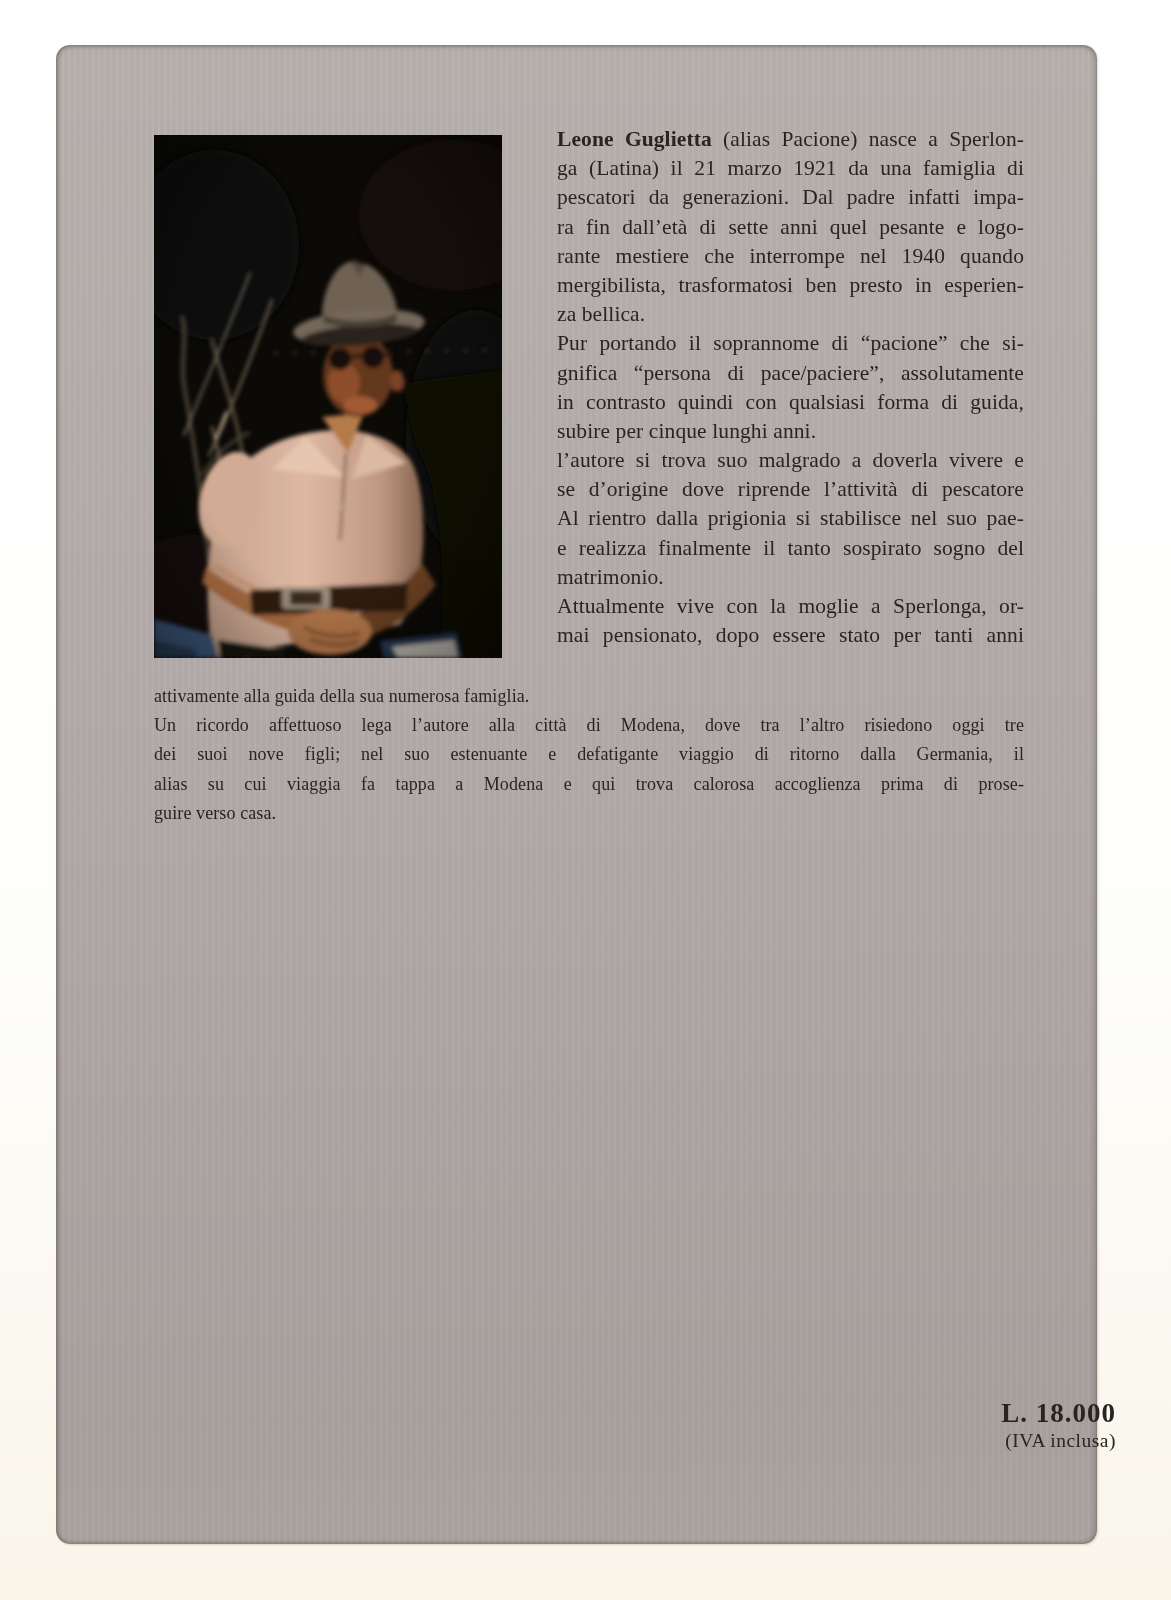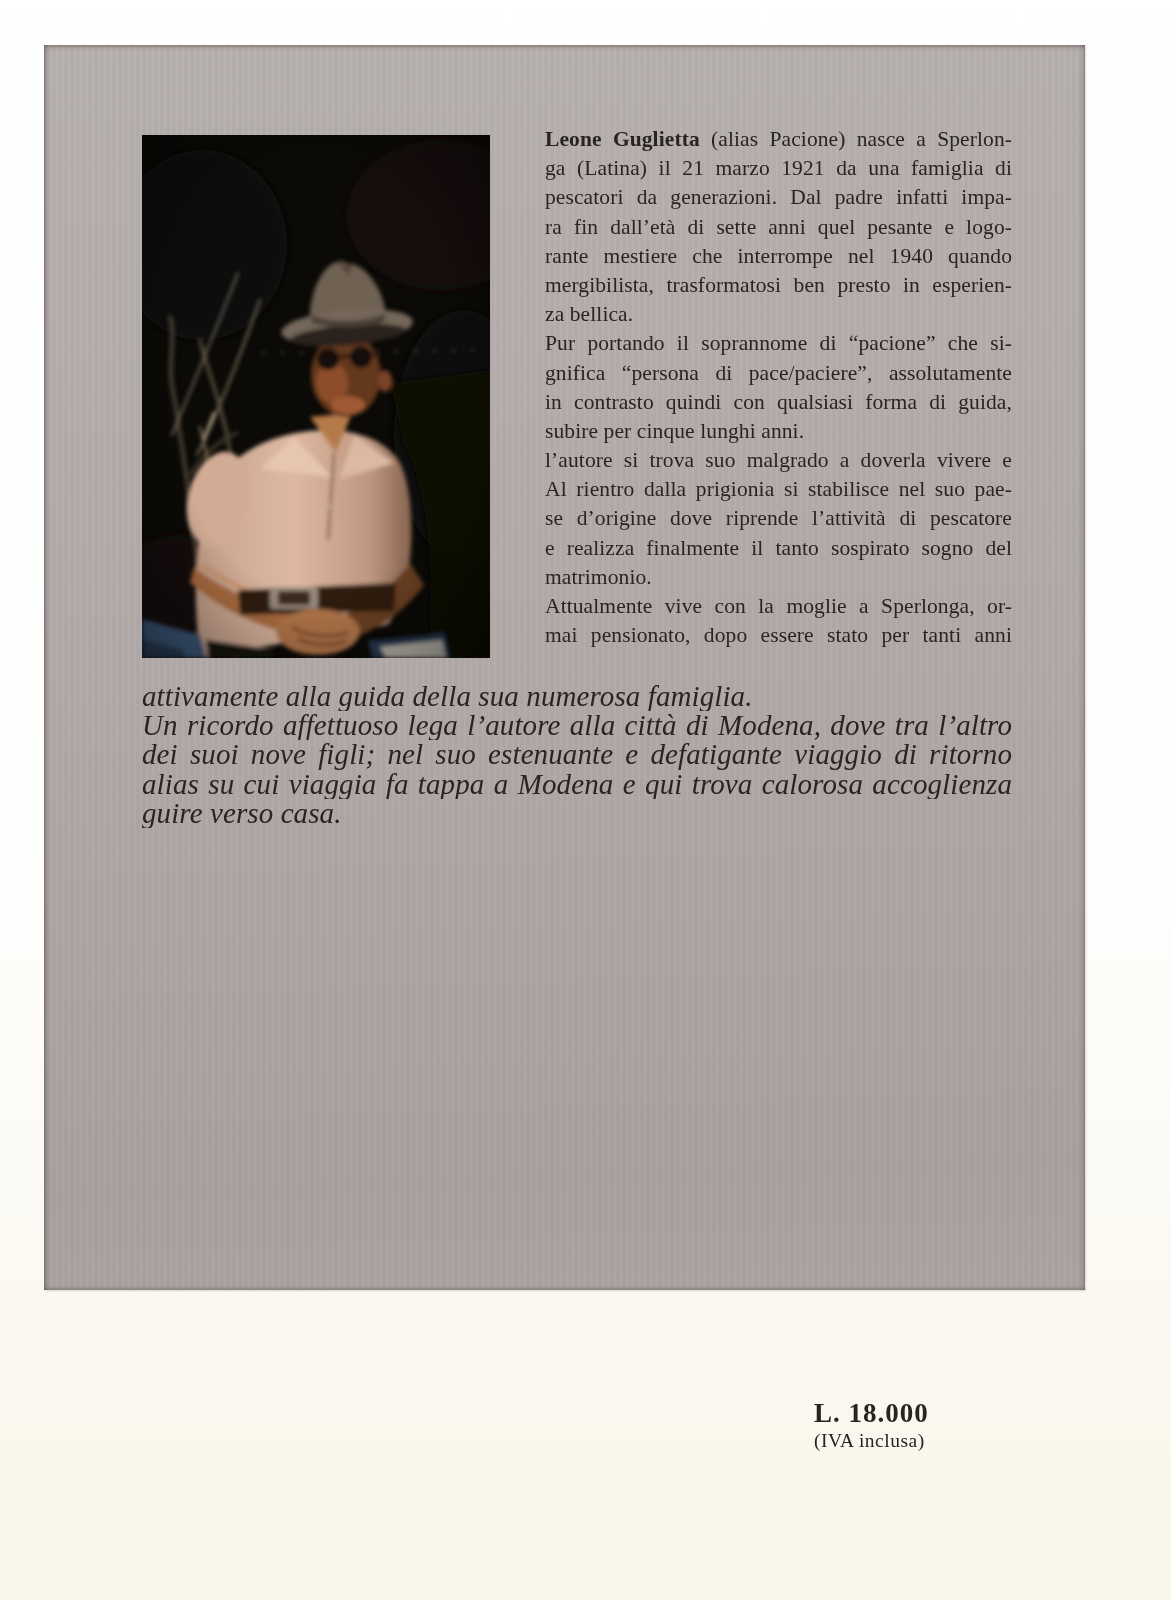--- a/index.html
+++ b/index.html
@@ -16,55 +16,56 @@
     width:1171px;height:1600px;
     font-family:"Liberation Serif","DejaVu Serif",serif;
     background:#fff;
     overflow:hidden;
   }
   .scan{
     position:relative;width:1171px;height:1600px;
     background:linear-gradient(180deg,var(--scan-bg-top) 0%,#fefefd 55%,var(--scan-bg-bottom) 100%);
   }
   .cover{
-    position:absolute;left:44px;top:45px;width:1041px;height:1245px;
+    position:absolute;left:56px;top:45px;width:1041px;height:1499px;
     background:
       repeating-linear-gradient(90deg,rgba(255,255,255,0.028) 0 2px,rgba(70,60,55,0.025) 2px 6px),
       linear-gradient(178deg,var(--cover-top) 0%,var(--cover-mid) 48%,var(--cover-bottom) 90%,#aba4a1 100%);
     box-shadow:
       inset 4px 0 5px -3px rgba(60,50,45,.55),
       inset -4px 0 6px -3px rgba(60,50,45,.38),
       inset 0 4px 5px -3px rgba(60,50,45,.45),
       inset 0 -3px 4px -2px rgba(60,50,45,.3),
       1px 1px 2px rgba(0,0,0,.15);
+    border-radius: 14px;
   }
   .photo{
     position:absolute;left:98px;top:90px;width:348px;height:523px;
     background:var(--photo-bg);
     overflow:hidden;
   }
   .photo svg{display:block;width:100%;height:100%;}
   .bio-col{
     position:absolute;left:501px;top:80px;width:467px;
     font-size:21.5px;line-height:29.2px;color:var(--text);
   }
   .bio-full{
     position:absolute;left:98px;top:637px;width:870px;
-    font-size:29px;line-height:29.2px;color:var(--text);font-style:italic;
+    font-size:18px;line-height:29.2px;color:var(--text);
   }
   .bio-line{
     height:29.2px;overflow:hidden;
     text-align:justify;text-align-last:justify;
     letter-spacing:0.1px;
   }
   .bio-line.para-end{text-align-last:left;}
   .bio-line b{font-weight:700;}
   .price{
     position:absolute;left:770px;top:1352px;width:290px;
-    text-align:left;color:var(--text);
+    text-align:right;color:var(--text);
   }
   .price .amount{
     font-size:27px;font-weight:700;line-height:32px;letter-spacing:1px;
   }
   .price .vat{
     font-size:19.5px;font-weight:400;line-height:24px;letter-spacing:0.5px;
   }
 </style>
 </head>
 <body>
@@ -167,22 +168,22 @@
         <div class="bio-line">pescatori da generazioni. Dal padre infatti impa-</div>
         <div class="bio-line">ra fin dall’età di sette anni quel pesante e logo-</div>
         <div class="bio-line">rante mestiere che interrompe nel 1940 quando</div>
         <div class="bio-line">mergibilista, trasformatosi ben presto in esperien-</div>
         <div class="bio-line para-end">za bellica.</div>
         <div class="bio-line">Pur portando il soprannome di “pacione” che si-</div>
         <div class="bio-line">gnifica “persona di pace/paciere”, assolutamente</div>
         <div class="bio-line">in contrasto quindi con qualsiasi forma di guida,</div>
         <div class="bio-line para-end">subire per cinque lunghi anni.</div>
         <div class="bio-line">l’autore si trova suo malgrado a doverla vivere e</div>
+        <div class="bio-line">se d’origine dove riprende l’attività di pescatore</div>
         <div class="bio-line">Al rientro dalla prigionia si stabilisce nel suo pae-</div>
-        <div class="bio-line">se d’origine dove riprende l’attività di pescatore</div>
         <div class="bio-line">e realizza finalmente il tanto sospirato sogno del</div>
         <div class="bio-line para-end">matrimonio.</div>
         <div class="bio-line">Attualmente vive con la moglie a Sperlonga, or-</div>
         <div class="bio-line">mai pensionato, dopo essere stato per tanti anni</div>
       </div>
     <div class="bio-full" id="bio-full">
         <div class="bio-line para-end">attivamente alla guida della sua numerosa famiglia.</div>
         <div class="bio-line">Un ricordo affettuoso lega l’autore alla città di Modena, dove tra l’altro risiedono oggi tre</div>
         <div class="bio-line">dei suoi nove figli; nel suo estenuante e defatigante viaggio di ritorno dalla Germania, il</div>
         <div class="bio-line">alias su cui viaggia fa tappa a Modena e qui trova calorosa accoglienza prima di prose-</div>

